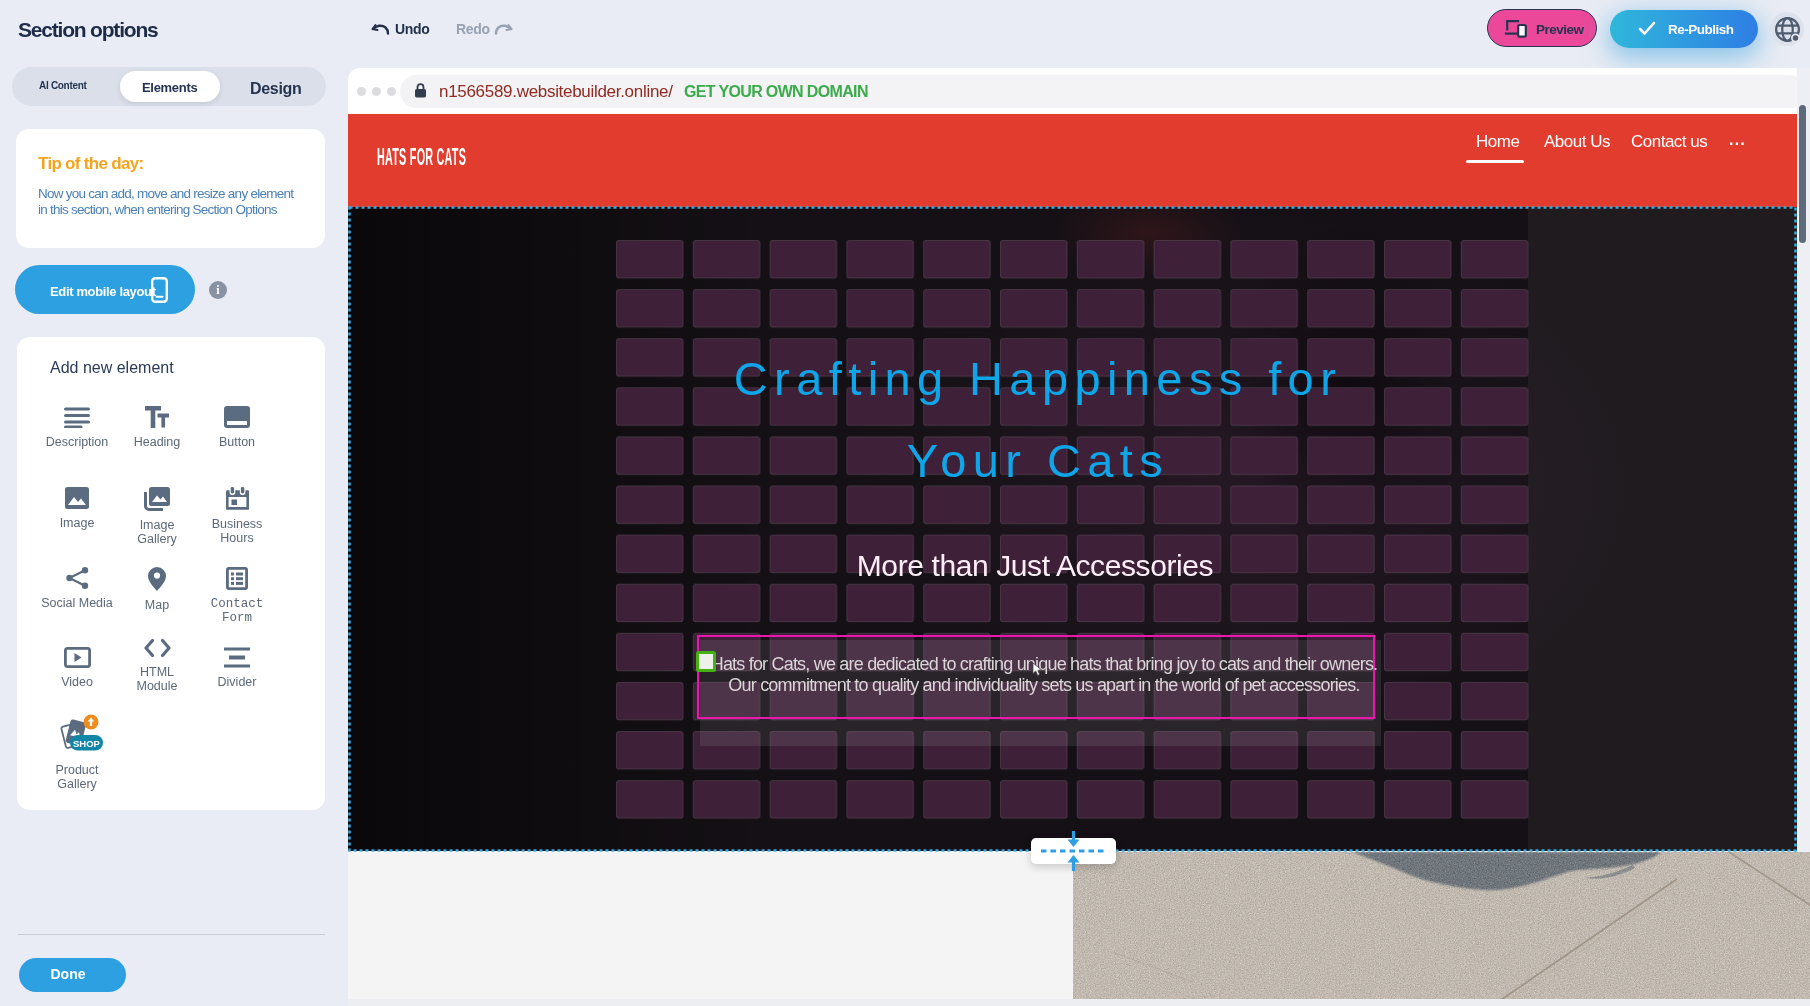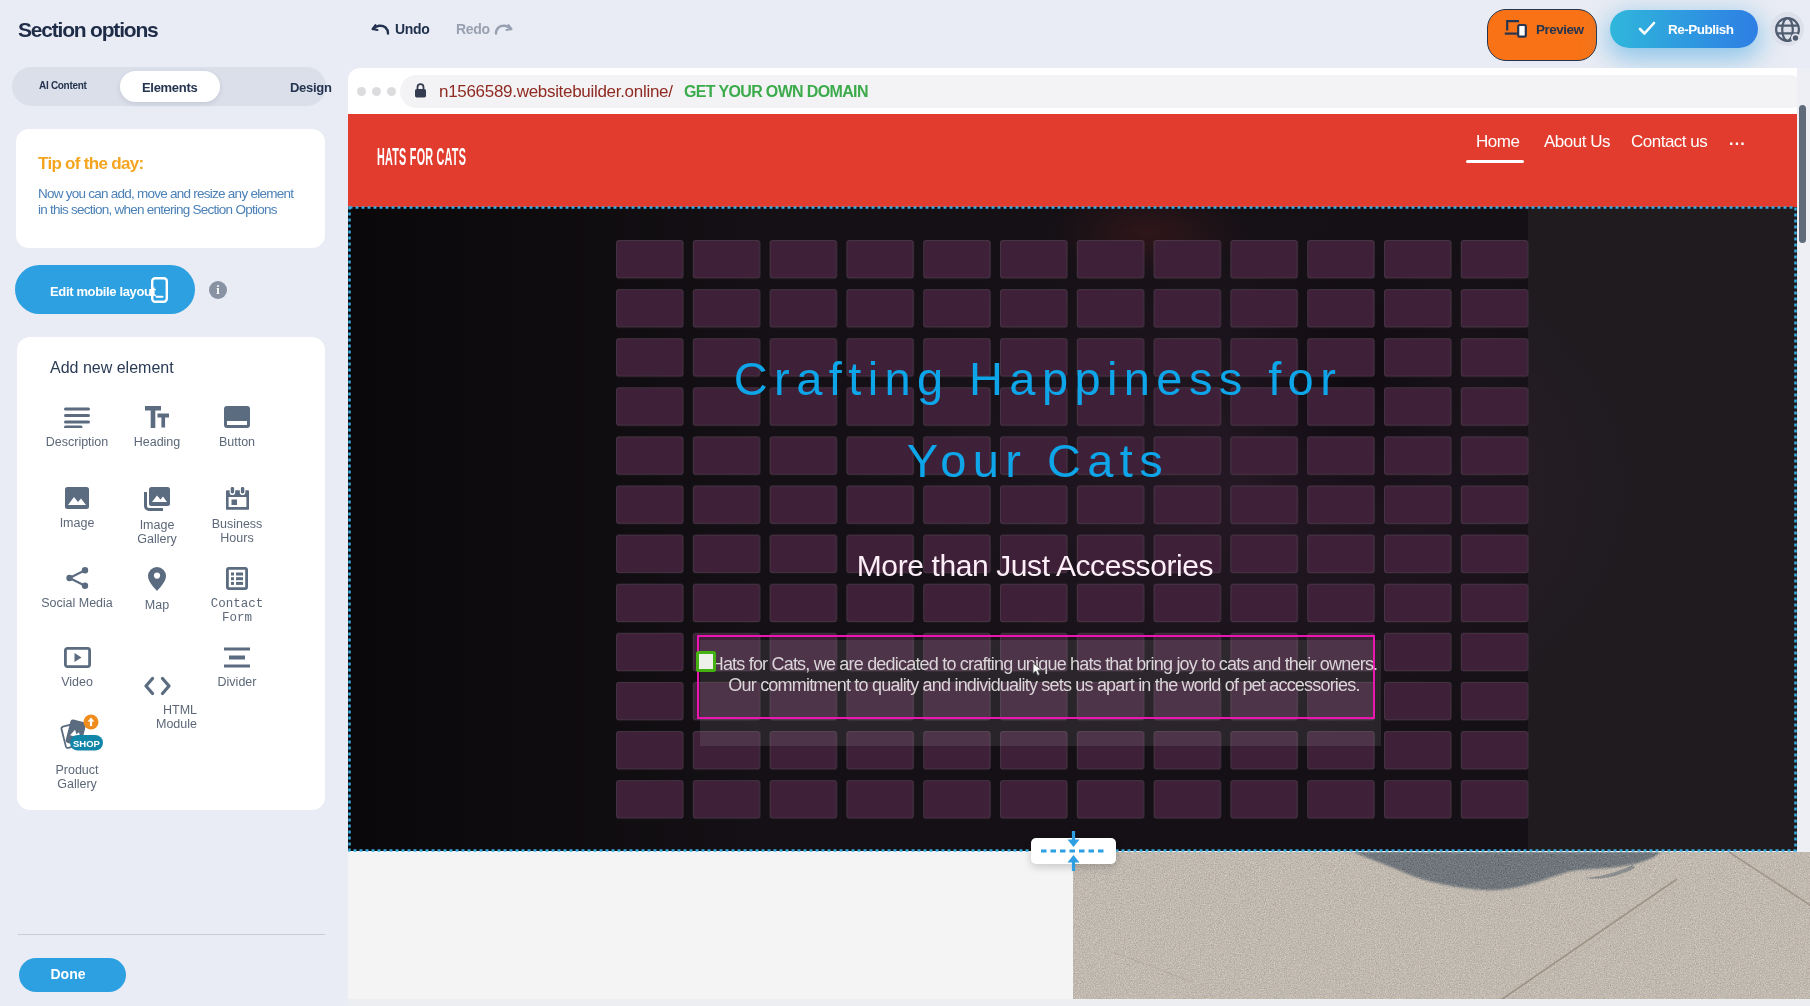--- a/index.html
+++ b/index.html
@@ -19,21 +19,21 @@
         <path d="M2 6 C5 2.5 11 1.5 14.5 4.5 C16.5 6.3 17 8.5 17 10.5" fill="none" stroke="#22314d" stroke-width="2.4" stroke-linecap="round"></path>
       </svg>
     <div class="abs" style="left:24px;top:1px;font-size:14px;font-weight:700;color:#22314d;letter-spacing:-0.3px;">Undo</div>
     <div class="abs" style="left:85px;top:1px;font-size:14px;font-weight:700;color:#98a1b1;letter-spacing:-0.3px;">Redo</div>
     <svg class="abs" style="left:122px;top:3px" width="20" height="16" viewBox="0 0 20 16">
         <path d="M15.5 2 L18.5 6 L13.5 7" fill="none" stroke="#98a1b1" stroke-width="2" stroke-linecap="round" stroke-linejoin="round"></path>
         <path d="M18 6 C15 2.5 9 1.5 5.5 4.5 C3.5 6.3 3 8.5 3 10.5" fill="none" stroke="#98a1b1" stroke-width="2.4" stroke-linecap="round"></path>
       </svg>
   </div>
 
-  <div class="abs" style="left:1487px;top:9px;width:110px;height:52px;border:1.5px solid #25354f;border-radius:19px;background:#f97316;">
+  <div class="abs" style="left:1487px;top:9px;width:110px;height:38px;border:1.5px solid #25354f;border-radius:19px;background:#ec4899;">
     <svg class="abs" style="left:16px;top:10px" width="24" height="19" viewBox="0 0 24 19">
       <path d="M15 1.2 H3.2 V10.5" fill="none" stroke="#25354f" stroke-width="2.2"></path>
       <path d="M0.8 13.6 H13.5" fill="none" stroke="#25354f" stroke-width="2.2"></path>
       <rect x="14.2" y="5" width="7.6" height="11.6" rx="1.4" fill="#fff" stroke="#25354f" stroke-width="2.2"></rect>
     </svg>
     <div class="abs" style="left:48px;top:12px;font-size:13.5px;font-weight:700;color:#25354f;letter-spacing:-0.5px;">Preview</div>
   </div>
 
   <div class="abs" style="left:1610px;top:10px;width:148px;height:38px;border-radius:19px;background:linear-gradient(90deg,#2fb7db,#2e7ee4);box-shadow:0 8px 26px 3px rgba(47,160,224,.5);"></div>
   <svg class="abs" style="left:1638px;top:21px" width="18" height="15" viewBox="0 0 18 15">
@@ -46,21 +46,21 @@
     <circle cx="13.5" cy="13.5" r="11.4" fill="none" stroke="#4f5c70" stroke-width="2.2"></circle>
     <ellipse cx="13.5" cy="13.5" rx="5.3" ry="11.4" fill="none" stroke="#4f5c70" stroke-width="2.2"></ellipse>
     <path d="M2.6 9.7 h21.8 M2.6 17.3 h21.8" stroke="#4f5c70" stroke-width="2.2" fill="none"></path>
     <circle cx="21.5" cy="22" r="3.6" fill="#4f5c70" stroke="#e4e7f0" stroke-width="1.8"></circle>
   </svg>
 
   <div class="abs" style="left:12px;top:67px;width:314px;height:39px;background:#dbdfea;border-radius:20px;"></div>
   <div class="abs" style="left:120px;top:71px;width:100px;height:31px;background:#fff;border-radius:16px;box-shadow:0 2px 5px rgba(30,50,80,.12);"></div>
   <div class="abs" style="left:39px;top:80px;font-size:10px;font-weight:700;color:#24344f;letter-spacing:-0.3px;">AI Content</div>
   <div class="abs" style="left:142px;top:80px;font-size:13px;font-weight:700;color:#24344f;letter-spacing:-0.3px;">Elements</div>
-  <div class="abs" style="left:250px;top:80px;font-size:13px;font-weight:700;color:#24344f;letter-spacing:-0.3px;margin-left:40px;">Design</div>
+  <div class="abs" style="left:250px;top:80px;font-size:16px;font-weight:700;color:#24344f;letter-spacing:-0.3px;">Design</div>
 
   <div class="abs" style="left:16px;top:129px;width:309px;height:119px;background:#fff;border-radius:13px;"></div>
   <div class="abs" style="left:38px;top:154px;font-size:17px;font-weight:700;color:#f5a41f;letter-spacing:-0.7px;">Tip of the day:</div>
   <div class="abs" style="left:38px;top:186px;font-size:13.5px;color:#4b81b6;line-height:15.5px;width:290px;letter-spacing:-0.75px;">Now you can add, move and resize any element<br>in this section, when entering Section Options</div>
 
   <div class="abs" style="left:15px;top:265px;width:180px;height:49px;background:#2da0e1;border-radius:25px;"></div>
   <div class="abs" style="left:38px;top:284px;font-size:13px;font-weight:700;color:#fff;letter-spacing:-0.35px;margin-left:12px;">Edit mobile layout</div>
   <svg class="abs" style="left:151px;top:277px" width="17" height="26" viewBox="0 0 17 26">
     <rect x="1.2" y="1.2" width="14.6" height="23.6" rx="3" fill="none" stroke="#fff" stroke-width="2.4"></rect>
     <path d="M5.5 19.8 h6" stroke="#fff" stroke-width="2" stroke-linecap="round"></path>
@@ -161,21 +161,21 @@
     <div class="lab">Contact<br>Form</div>
   </div>
 
   <div class="el" style="left:37px;top:647px;">
     <svg width="27" height="21" viewBox="0 0 27 21">
         <rect x="1.4" y="1.4" width="24.2" height="18.2" rx="2" fill="none" stroke="#5b6b80" stroke-width="2.8"></rect>
         <path d="M10.5 6 L17.5 10.5 L10.5 15 Z" fill="#5b6b80"></path>
       </svg>
     <div class="lab">Video</div>
   </div>
-  <div class="el" style="left:117px;top:676px;text-align:right;">
+  <div class="el" style="left:117px;top:638px;">
     <svg width="27" height="20" viewBox="0 0 27 20">
         <g fill="none" stroke="#5b6b80" stroke-width="3.2" stroke-linecap="round" stroke-linejoin="round">
           <path d="M8.5 2.5 L2 10 l6.5 7.5"></path>
           <path d="M18.5 2.5 L25 10 l-6.5 7.5"></path>
         </g>
       </svg>
     <div class="lab">HTML<br>Module</div>
   </div>
   <div class="el" style="left:197px;top:647px;">
     <svg width="26" height="21" viewBox="0 0 26 21">

